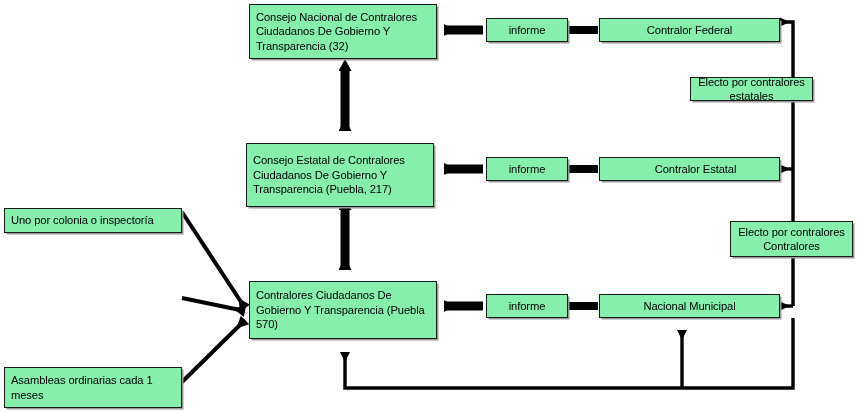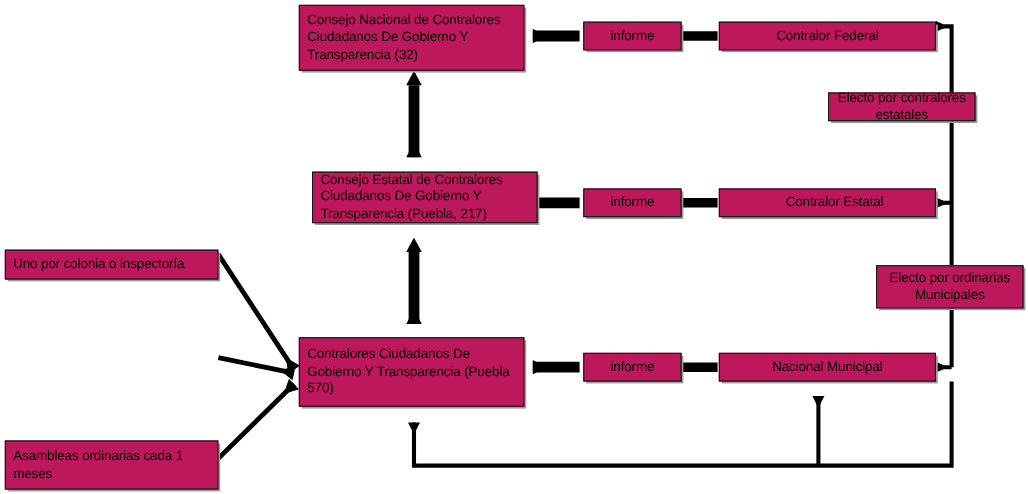--- a/index.html
+++ b/index.html
@@ -18,21 +18,21 @@
   svg.layer {
     position: absolute;
     left: 0;
     top: 0;
     width: 857px;
     height: 412px;
   }
   .nodebox {
     position: absolute;
     box-sizing: border-box;
-    background: #be185d;
+    background: #86efac;
     border: 1.5px solid #1a1a1a;
     box-shadow: 2px 2px 0 -0.5px #9a9a9a;
     display: flex;
     align-items: center;
     z-index: 5;
   }
   .nodebox .txt {
     display: block;
     width: 100%;
     color: #000000;
@@ -108,21 +108,21 @@
       <line x1="182" y1="212" x2="245" y2="308" stroke="#000000" stroke-width="4" marker-end="url(#mk-conv)"></line>
       <line x1="182" y1="298" x2="245" y2="311" stroke="#000000" stroke-width="4" marker-end="url(#mk-conv)"></line>
       <line x1="182" y1="382" x2="245" y2="320" stroke="#000000" stroke-width="4" marker-end="url(#mk-conv)"></line>
     </g>
   </svg>
 
   <div class="nodebox align-left" style="left:249px; top:4px; width:188px; height:55px;">
     <span class="txt">Consejo Nacional de Contralores Ciudadanos De Gobierno Y Transparencia (32)</span>
   </div>
 
-  <div class="nodebox align-left" style="left:260px; top:143px; width:188px; height:43px;">
+  <div class="nodebox align-left" style="left:246px; top:143px; width:188px; height:64px;">
     <span class="txt">Consejo Estatal de Contralores Ciudadanos De Gobierno Y Transparencia (Puebla, 217)</span>
   </div>
 
   <div class="nodebox align-left" style="left:249px; top:281px; width:188px; height:58px;justify-content:center;">
     <span class="txt">Contralores Ciudadanos De Gobierno Y Transparencia (Puebla 570)</span>
   </div>
 
   <div class="nodebox align-center" style="left:486px; top:18px; width:82px; height:24px;">
     <span class="txt">informe</span>
   </div>
@@ -145,21 +145,21 @@
 
   <div class="nodebox align-center" style="left:599px; top:294px; width:181px; height:24px;">
     <span class="txt">Nacional Municipal</span>
   </div>
 
   <div class="nodebox align-center" style="left:690px; top:77px; width:123px; height:24px;">
     <span class="txt">Electo por contralores estatales</span>
   </div>
 
   <div class="nodebox align-center" style="left:730px; top:221px; width:123px; height:36px;">
-    <span class="txt">Electo por ordinarias Municipales</span>
+    <span class="txt">Electo por contralores Contralores</span>
   </div>
 
   <div class="nodebox align-center" style="left:466px; top:375px; width:113px; height:25px;margin-top:44px;">
     <span class="txt">Electo por CCGyT</span>
   </div>
 
   <div class="nodebox align-left" style="left:4px; top:208px; width:178px; height:25px;align-items:center;">
     <span class="txt">Uno por colonia o inspectoría</span>
   </div>
 

